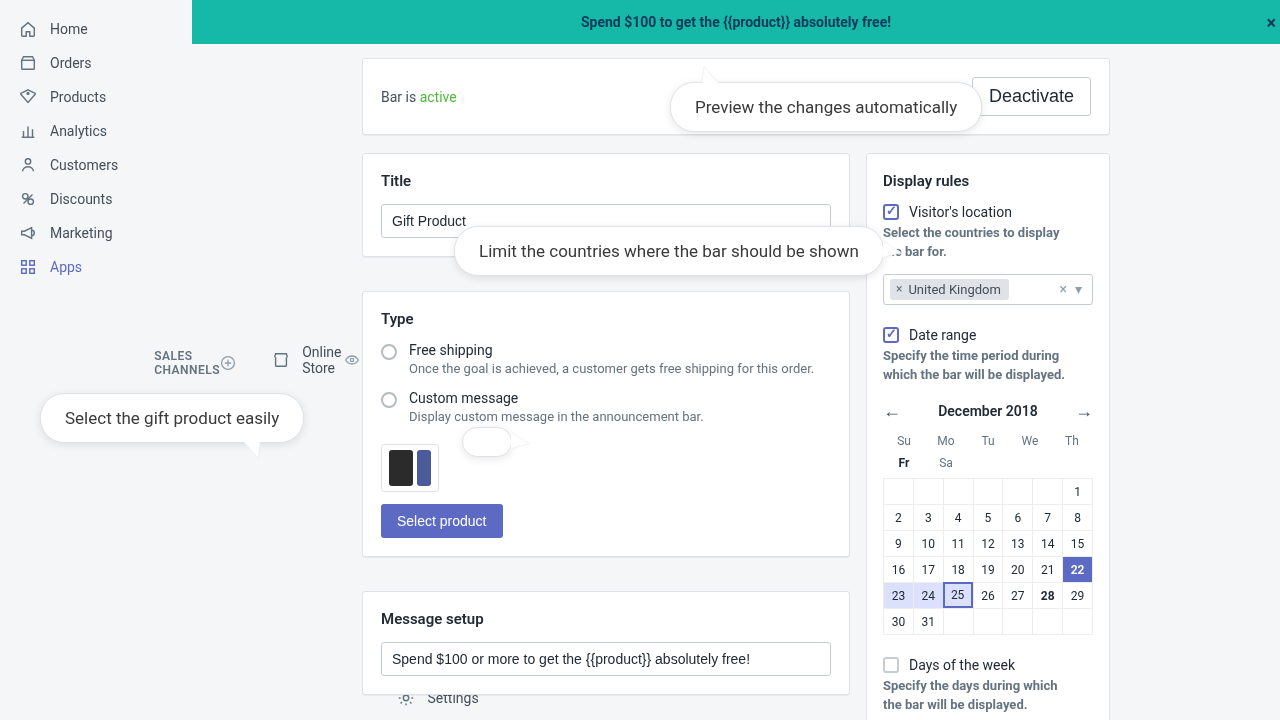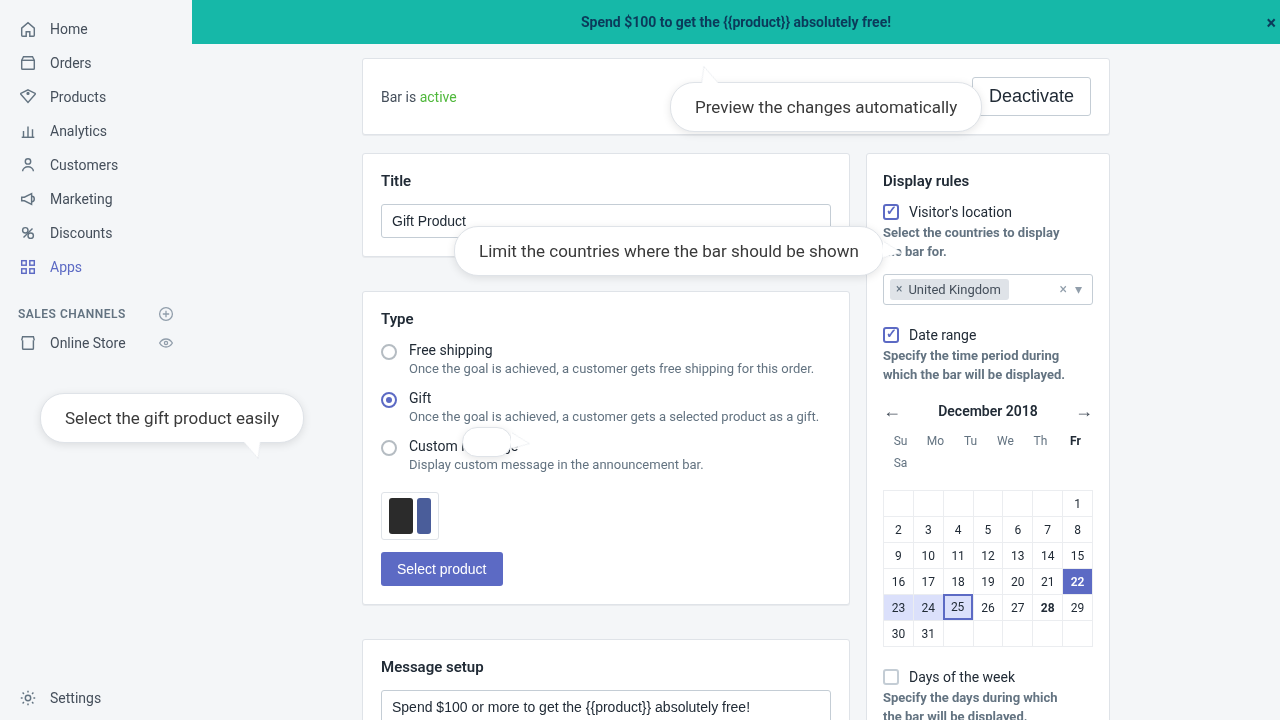--- a/index.html
+++ b/index.html
@@ -1,18 +1,18 @@
 <!DOCTYPE html>
 <html><head>
 <meta charset="utf-8">
 <style>
 * { box-sizing: border-box; margin: 0; padding: 0; }
 body { font-family: -apple-system, BlinkMacSystemFont, "Segoe UI", Roboto, sans-serif; font-size: 14px; color: #212b36; background: #f4f6f8; width: 1280px; height: 720px; overflow: hidden; position: relative; }
 
-.sidebar { position: absolute; left: 0; top: 0; width: 192px; height: 720px; background: #f4f6f8; display: flex; flex-direction: column; }
+.sidebar { position: absolute; left: 0; top: 0; width: 192px; height: 720px; background: #f4f6f8; display: flex; flex-direction: row; }
 .nav-list { padding: 12px 0; }
 .nav-item { display: flex; align-items: center; padding: 7px 18px; color: #454f5b; cursor: pointer; }
 .nav-item.selected { color: #5c6ac4; }
 .nav-item .icon { width: 20px; height: 20px; margin-right: 12px; display: flex; align-items: center; justify-content: center; }
 .nav-section-header { display: flex; align-items: center; justify-content: space-between; padding: 10px 18px 4px; color: #637381; font-size: 12px; font-weight: 600; letter-spacing: 0.5px; }
 .nav-subitem { display: flex; align-items: center; padding: 7px 18px; color: #454f5b; cursor: pointer; }
 .nav-subitem .icon { width: 20px; height: 20px; margin-right: 12px; display: flex; align-items: center; justify-content: center; }
 .nav-subitem .trail-icon { margin-left: auto; color: #919eab; }
 .sidebar-footer { margin-top: auto; padding: 7px 18px 12px; display: flex; align-items: center; color: #454f5b; cursor: pointer; }
 .sidebar-footer .icon { width: 20px; height: 20px; margin-right: 12px; display: flex; align-items: center; justify-content: center; }
@@ -75,21 +75,21 @@
 .cal-title { font-weight: 600; font-size: 14px; }
 .cal-grid { display: grid; grid-template-columns: repeat(7, 1fr); border-right: 1px solid #ebedf0; border-bottom: 1px solid #ebedf0; }
 .cal-dow { font-size: 12px; color: #637381; text-align: center; padding: 4px 0; }
 .cal-dow.highlight { font-weight: 700; color: #212b36; }
 .cal-cell { border-left: 1px solid #ebedf0; border-top: 1px solid #ebedf0; height: 26px; display: flex; align-items: center; justify-content: center; font-size: 12px; color: #212b36; cursor: pointer; }
 .cal-cell.empty { background: #fff; }
 .cal-cell.bold { font-weight: 700; }
 .cal-cell.range { background: #dbe0fb; }
 .cal-cell.selected { background: #5c6ac4; color: #fff; font-weight: 600; }
 .cal-cell.today { border: 2px solid #5c6ac4; }
-.cal-dow-row { display: grid; grid-template-columns: repeat(6, 1fr); margin-bottom: 16px; }
+.cal-dow-row { display: grid; grid-template-columns: repeat(5, 1fr); margin-bottom: 4px; }
 
 .callout { position: absolute; background: #fff; border: 1px solid #dfe3e8; border-radius: 24px; padding: 14px 24px; box-shadow: 0 2px 8px rgba(0,0,0,0.1); font-size: 17px; color: #3a3a3a; z-index: 50; white-space: nowrap; }
 .callout .tail-ul { position: absolute; top: -16px; left: 28px; border-left: 8px solid transparent; border-right: 8px solid transparent; border-bottom: 16px solid #fff; filter: drop-shadow(0 -1px 0 #dfe3e8); transform: skewX(20deg); }
 .callout .tail-r { position: absolute; right: -18px; top: 50%; transform: translateY(-50%) skewY(10deg); border-top: 8px solid transparent; border-bottom: 8px solid transparent; border-left: 18px solid #fff; filter: drop-shadow(1px 0 0 #dfe3e8); }
 .callout .tail-br { position: absolute; bottom: -16px; right: 40px; border-left: 8px solid transparent; border-right: 8px solid transparent; border-top: 16px solid #fff; filter: drop-shadow(0 1px 0 #dfe3e8); transform: skewX(20deg); }
 
 svg { display: block; }
 </style>
 </head>
 <body>
@@ -136,35 +136,35 @@
           <svg width="18" height="18" viewBox="0 0 20 20" fill="none" stroke="#637381" stroke-width="1.6">
             <circle cx="10" cy="6" r="3"></circle>
             <path d="M4 17c0-3 3-5 6-5s6 2 6 5"></path>
           </svg>
         </span>
       <span>Customers</span>
     </div>
     <div class="nav-item">
       <span class="icon">
           <svg width="18" height="18" viewBox="0 0 20 20" fill="none" stroke="#637381" stroke-width="1.6">
-            <path d="M3 8v4h3l8 4V4L6 8H3z"></path>
-            <path d="M14 7a3 3 0 010 6"></path>
-          </svg>
-        </span>
-      <span>Marketing</span>
-    </div>
-    <div class="nav-item">
-      <span class="icon">
-          <svg width="18" height="18" viewBox="0 0 20 20" fill="none" stroke="#637381" stroke-width="1.6">
             <circle cx="7" cy="7" r="3"></circle>
             <circle cx="13" cy="13" r="3"></circle>
             <path d="M5 15L15 5"></path>
           </svg>
         </span>
       <span>Discounts</span>
+    </div>
+    <div class="nav-item">
+      <span class="icon">
+          <svg width="18" height="18" viewBox="0 0 20 20" fill="none" stroke="#637381" stroke-width="1.6">
+            <path d="M3 8v4h3l8 4V4L6 8H3z"></path>
+            <path d="M14 7a3 3 0 010 6"></path>
+          </svg>
+        </span>
+      <span>Marketing</span>
     </div>
     <div class="nav-item selected">
       <span class="icon">
           <svg width="18" height="18" viewBox="0 0 20 20" fill="none" stroke="#5c6ac4" stroke-width="1.6">
             <rect x="3" y="3" width="5" height="5"></rect>
             <rect x="12" y="3" width="5" height="5"></rect>
             <rect x="3" y="12" width="5" height="5"></rect>
             <rect x="12" y="12" width="5" height="5"></rect>
           </svg>
         </span>
@@ -229,27 +229,20 @@
           </div>
 
           <div class="card">
             <div class="section-title">Type</div>
             <div class="radio-group">
               <div class="radio-row">
                 <div class="radio-circle"></div>
                 <div class="radio-content">
                   <div class="radio-label">Free shipping</div>
                   <div class="radio-desc">Once the goal is achieved, a customer gets free shipping for this order.</div>
-                </div>
-              </div>
-              <div class="radio-row">
-                <div class="radio-circle checked"></div>
-                <div class="radio-content">
-                  <div class="radio-label">Gift</div>
-                  <div class="radio-desc">Once the goal is achieved, a customer gets a selected product as a gift.</div>
                 </div>
               </div>
               <div class="radio-row">
                 <div class="radio-circle"></div>
                 <div class="radio-content">
                   <div class="radio-label">Custom message</div>
                   <div class="radio-desc">Display custom message in the announcement bar.</div>
                 </div>
               </div>
             </div>

